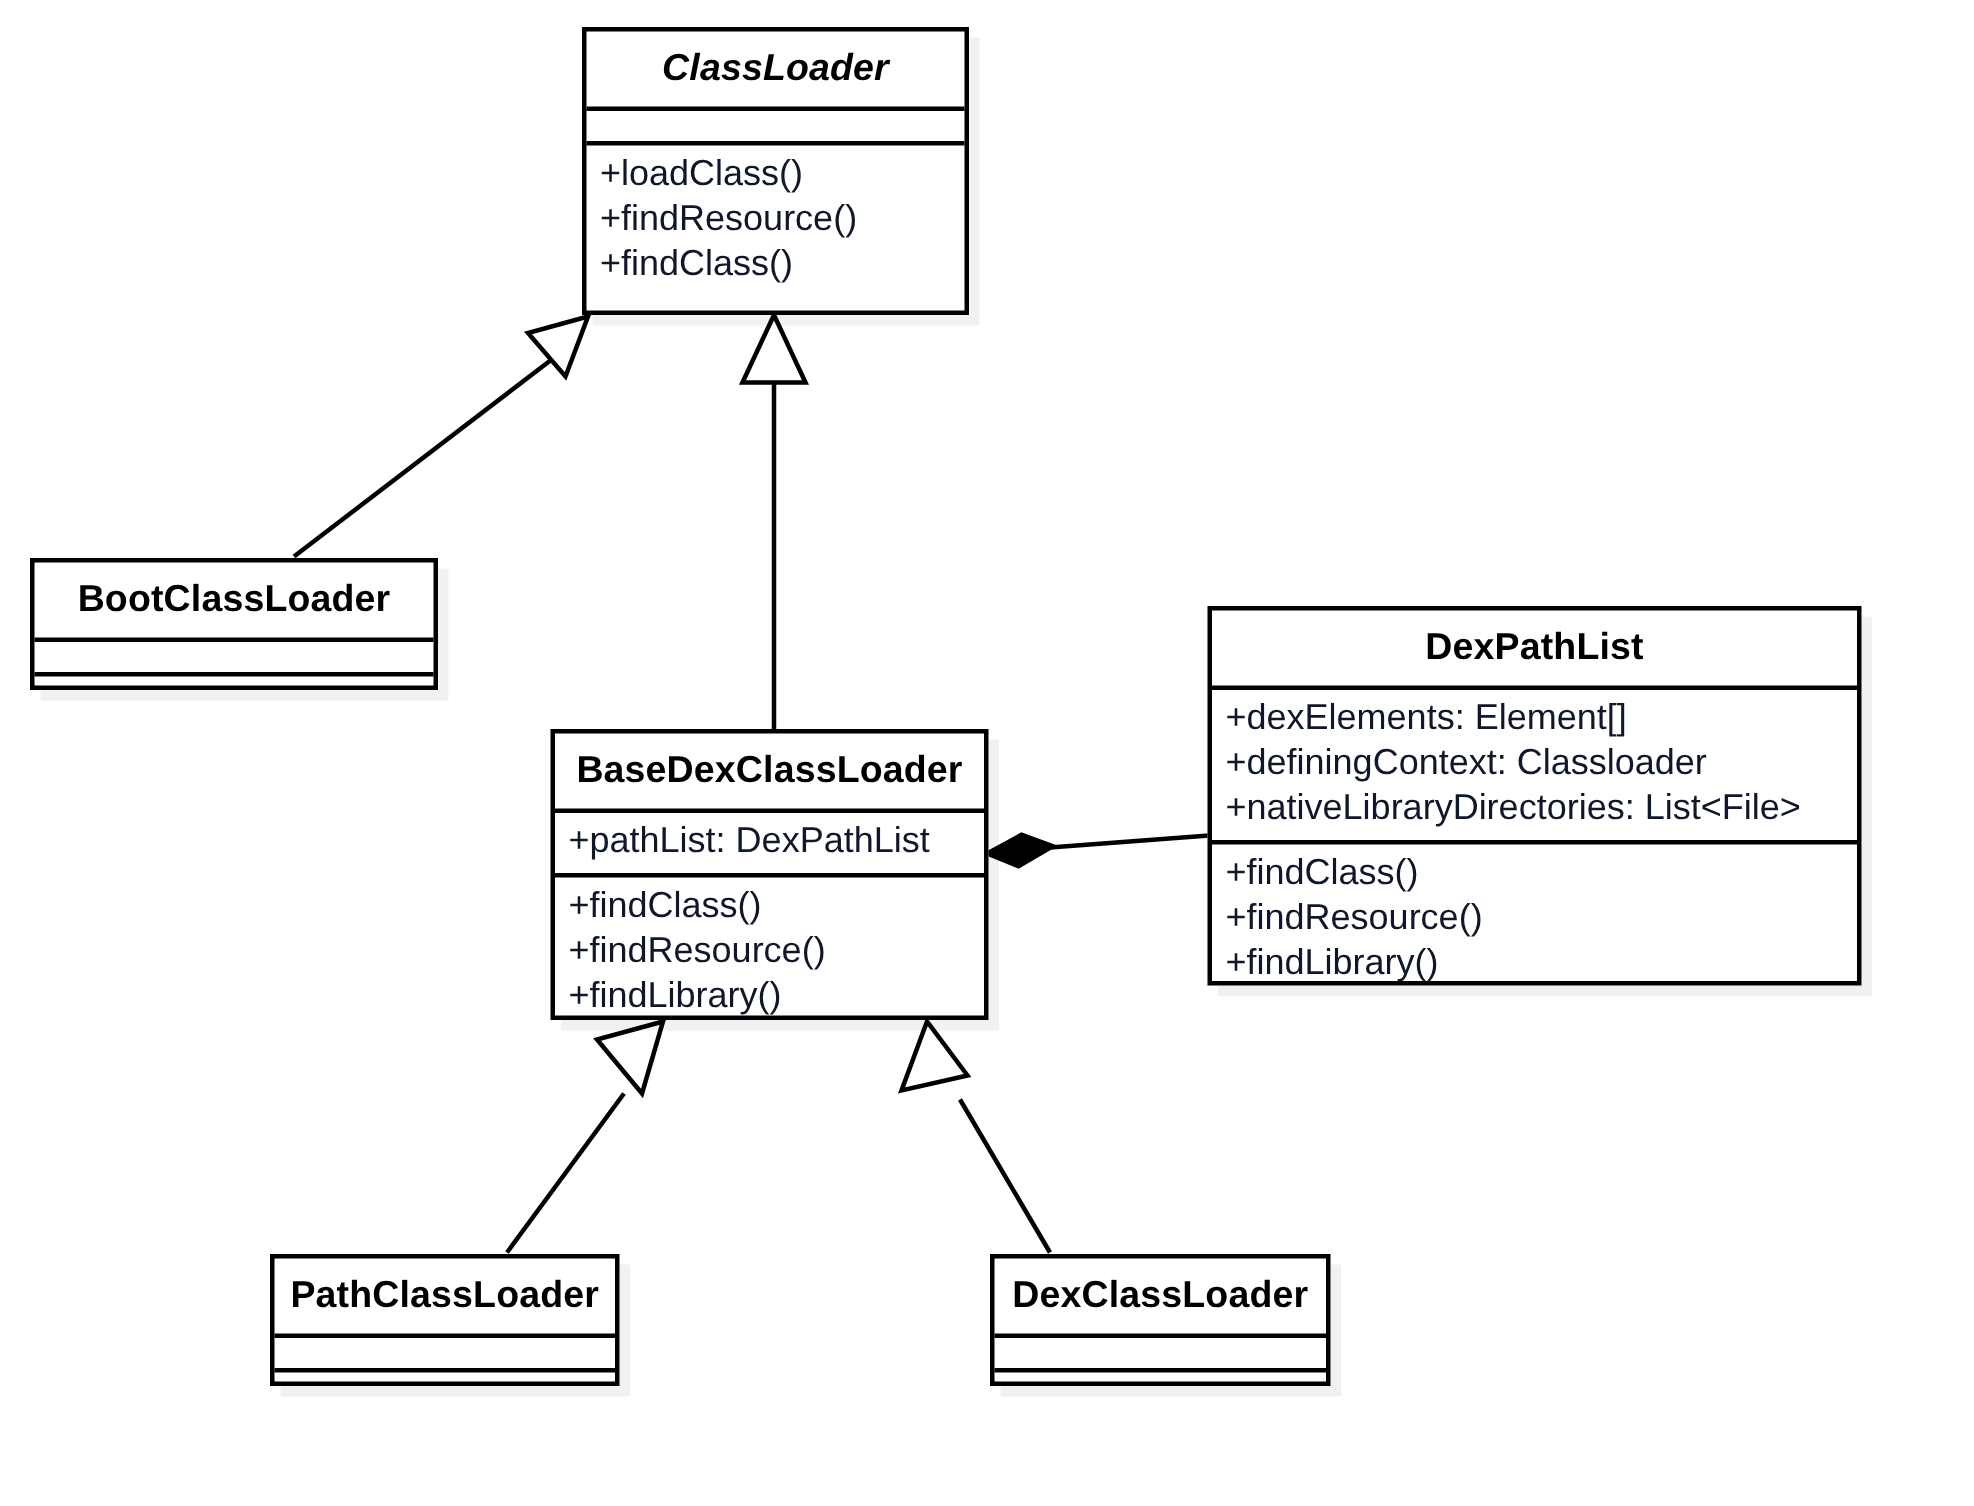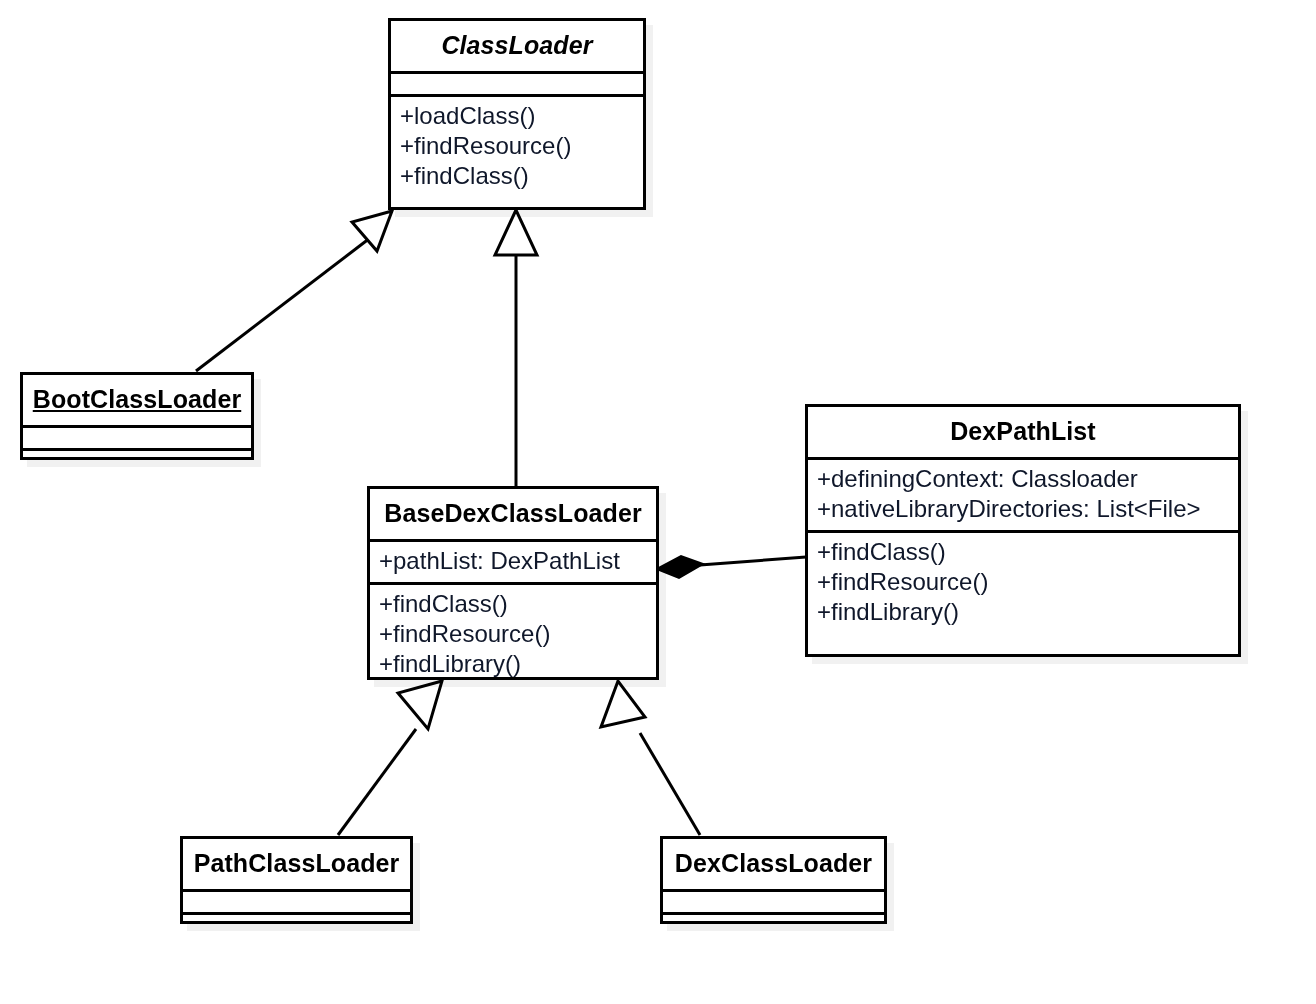--- a/index.html
+++ b/index.html
@@ -113,21 +113,21 @@
     </div>
     <div class="uml-compartment">
       <div class="uml-lines">
         <div class="uml-line">+loadClass()</div>
         <div class="uml-line">+findResource()</div>
         <div class="uml-line">+findClass()</div>
       </div>
     </div>
   </div>
 
-  <div class="uml-class" style="left:20px; top:372px; width:234px; height:88px;text-decoration:underline;">
+  <div class="uml-class" style="left:20px; top:372px; width:272px; height:88px;">
     <div class="uml-compartment first">
       <div class="uml-name">BootClassLoader</div>
     </div>
     <div class="uml-compartment">
       <div class="uml-lines empty"></div>
     </div>
     <div class="uml-compartment">
       <div class="uml-lines empty"></div>
     </div>
   </div>
@@ -149,20 +149,21 @@
       </div>
     </div>
   </div>
 
   <div class="uml-class" style="left:805px; top:404px; width:436px; height:253px;">
     <div class="uml-compartment first">
       <div class="uml-name">DexPathList</div>
     </div>
     <div class="uml-compartment">
       <div class="uml-lines">
+        <div class="uml-line">+dexElements: Element[]</div>
         <div class="uml-line">+definingContext: Classloader</div>
         <div class="uml-line">+nativeLibraryDirectories: List&lt;File&gt;</div>
       </div>
     </div>
     <div class="uml-compartment">
       <div class="uml-lines">
         <div class="uml-line">+findClass()</div>
         <div class="uml-line">+findResource()</div>
         <div class="uml-line">+findLibrary()</div>
       </div>

